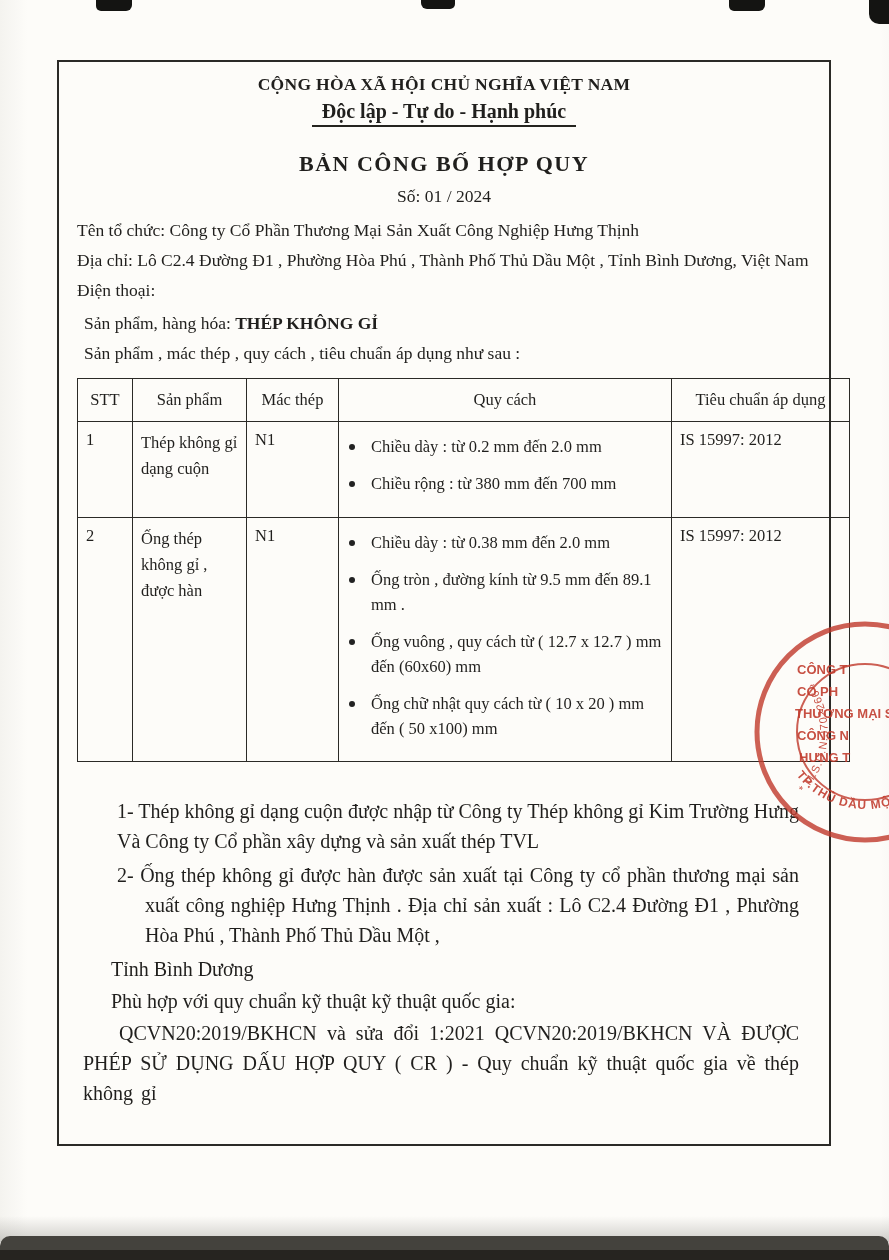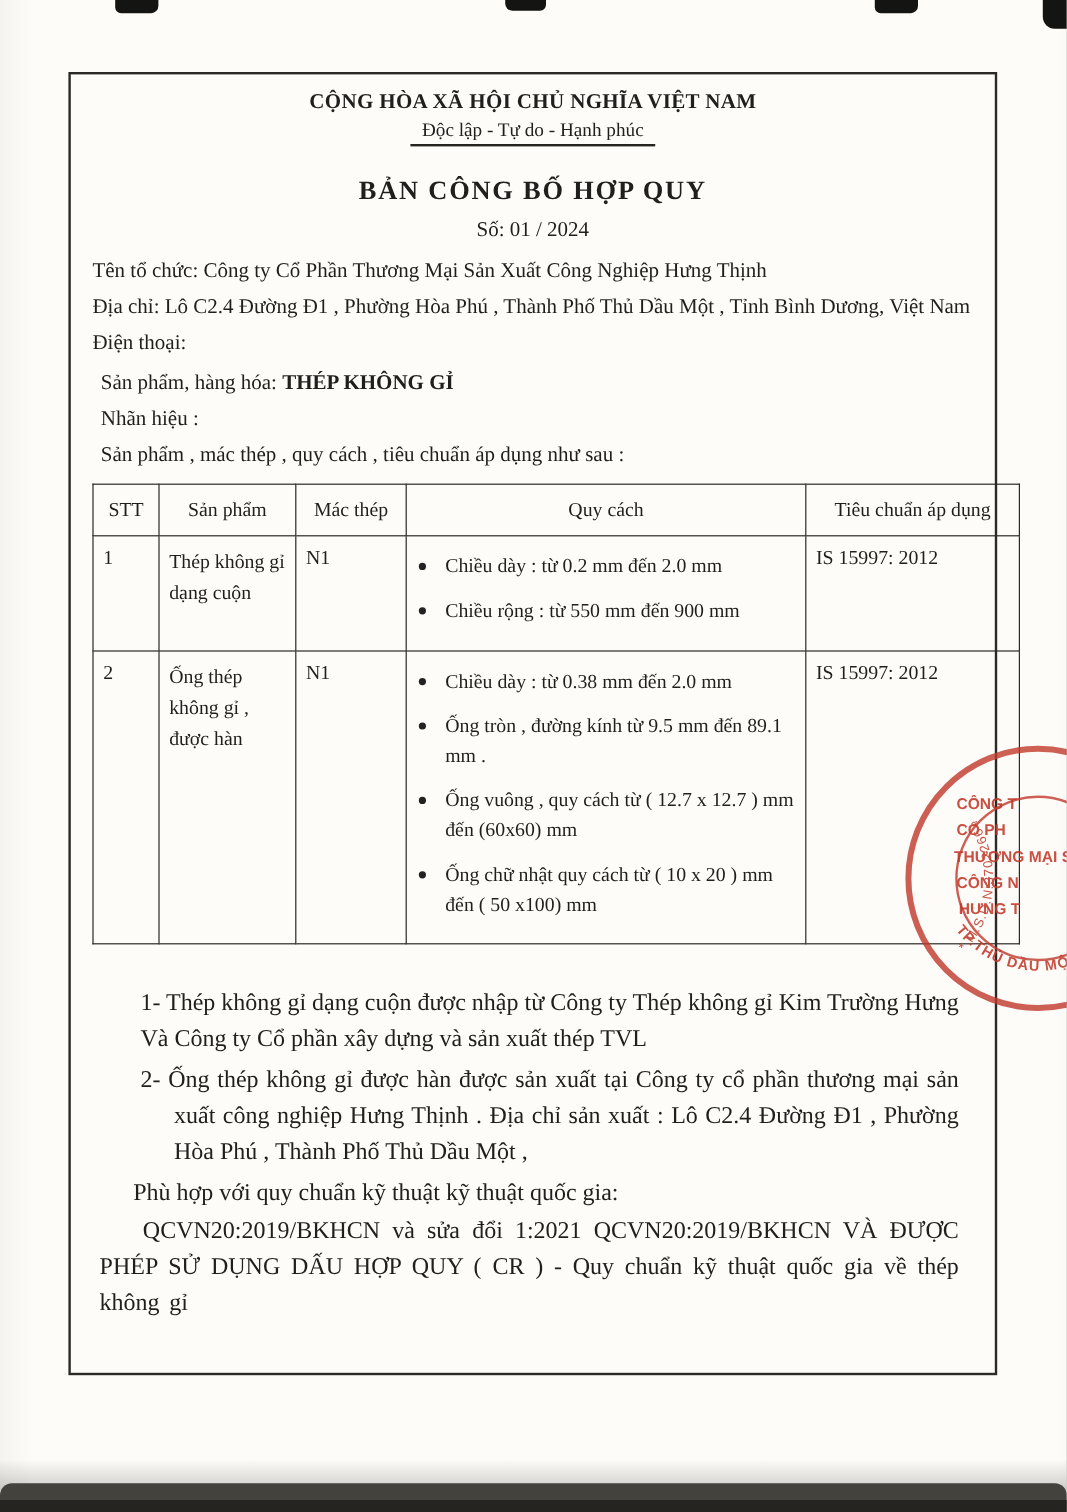--- a/index.html
+++ b/index.html
@@ -26,21 +26,21 @@
     background:#44423d;border-radius:10px 10px 0 0;}
   .bottom-bar-inner{position:absolute;left:0;top:1250px;width:889px;height:10px;background:#262420;}
 
   .frame{
     position:absolute;left:57px;top:60px;width:774px;height:1086px;
     border:2px solid #2b2a27;
     padding:0 18px;box-sizing:border-box;
   }
   .center{text-align:center;}
   .nat1{margin-top:12px;font-weight:bold;font-size:17.5px;letter-spacing:.3px;}
-  .nat2{margin-top:5px;font-size:16px;font-weight:normal;}
+  .nat2{margin-top:5px;font-size:20px;font-weight:bold;}
   .nat2 span{display:inline-block;border-bottom:2px solid #25241f;padding:0 10px 2px 10px;}
   .doc-title{margin-top:24px;font-size:22px;font-weight:bold;letter-spacing:1.5px;}
   .doc-num{margin-top:9px;font-size:17.5px;}
   p.body-line{margin:0;font-size:17.5px;line-height:30px;text-align:justify;}
   .mt{margin-top:4px;}
   .indent{padding-left:7px;}
   .bold{font-weight:bold;}
 
   table.spec-table{
     border-collapse:collapse;table-layout:fixed;
@@ -87,21 +87,20 @@
 
     <div class="center doc-title">BẢN CÔNG BỐ HỢP QUY</div>
     <div class="center doc-num">Số: 01 / 2024</div>
 
     <p class="body-line mt" style="margin-top:8px;">Tên tổ chức: Công ty Cổ Phần Thương Mại Sản Xuất Công Nghiệp Hưng Thịnh</p>
     <p class="body-line">Địa chỉ: Lô C2.4 Đường Đ1 , Phường Hòa Phú , Thành Phố Thủ Dầu Một , Tỉnh Bình Dương, Việt Nam</p>
     <p class="body-line">Điện thoại:</p>
     <p class="body-line indent" style="margin-top:3px;">
       <span>Sản phẩm, hàng hóa: </span><span class="bold">THÉP KHÔNG GỈ</span>
     </p>
-    <p class="body-line indent">Nhãn hiệu :</p>
     <p class="body-line indent">Sản phẩm , mác thép , quy cách , tiêu chuẩn áp dụng như sau :</p>
 
     <table class="spec-table">
       <colgroup>
         <col style="width:55px">
           <col style="width:114px">
           <col style="width:92px">
           <col style="width:333px">
           <col style="width:178px">
       </colgroup>
@@ -119,21 +118,21 @@
           <td class="c-stt">1</td>
           <td class="cell-prod">Thép không gỉ dạng cuộn</td>
           <td class="cell-grade">N1</td>
           <td class="cell-specs">
             <div class="spec">
               <span class="dot"></span>
               <span class="spec-text">Chiều dày : từ 0.2 mm đến 2.0 mm</span>
             </div>
             <div class="spec">
               <span class="dot"></span>
-              <span class="spec-text">Chiều rộng : từ 550 mm đến 900 mm</span>
+              <span class="spec-text">Chiều rộng : từ 380 mm đến 700 mm</span>
             </div>
           </td>
           <td class="cell-std">IS 15997: 2012</td>
         </tr>
         <tr style="height:240px;">
           <td class="c-stt">2</td>
           <td class="cell-prod">Ống thép không gỉ , được hàn</td>
           <td class="cell-grade">N1</td>
           <td class="cell-specs">
             <div class="spec">
@@ -154,20 +153,21 @@
             </div>
           </td>
           <td class="cell-std">IS 15997: 2012</td>
         </tr>
       </tbody>
     </table>
 
     <div class="notes">
       <p class="note-item">1-  Thép không gỉ dạng cuộn được nhập từ Công ty Thép không gỉ Kim Trường Hưng Và Công ty Cổ phần xây dựng và sản xuất thép TVL</p>
       <p class="note-item hang">2-  Ống thép không gỉ được hàn được sản xuất tại Công ty cổ phần thương mại sản xuất công nghiệp Hưng Thịnh . Địa chỉ sản xuất : Lô C2.4 Đường Đ1 , Phường Hòa Phú , Thành Phố Thủ Dầu Một ,</p>
+      <p class="note-item plain">Tỉnh Bình Dương</p>
       <p class="note-item plain">Phù hợp với quy chuẩn kỹ thuật kỹ thuật quốc gia:</p>
       <p class="note-item conformity">QCVN20:2019/BKHCN và sửa đổi 1:2021 QCVN20:2019/BKHCN VÀ ĐƯỢC PHÉP SỬ DỤNG DẤU HỢP QUY ( CR ) -  Quy chuẩn kỹ thuật quốc gia về thép không gỉ</p>
     </div>
 
   </div>
 
   <svg class="stamp" width="240" height="240" viewBox="0 0 240 240">
     <g fill="none" stroke="#c0392b" opacity="0.8">
       <circle cx="120" cy="120" r="108" stroke-width="5"></circle>
       <circle cx="120" cy="120" r="68" stroke-width="2"></circle>

